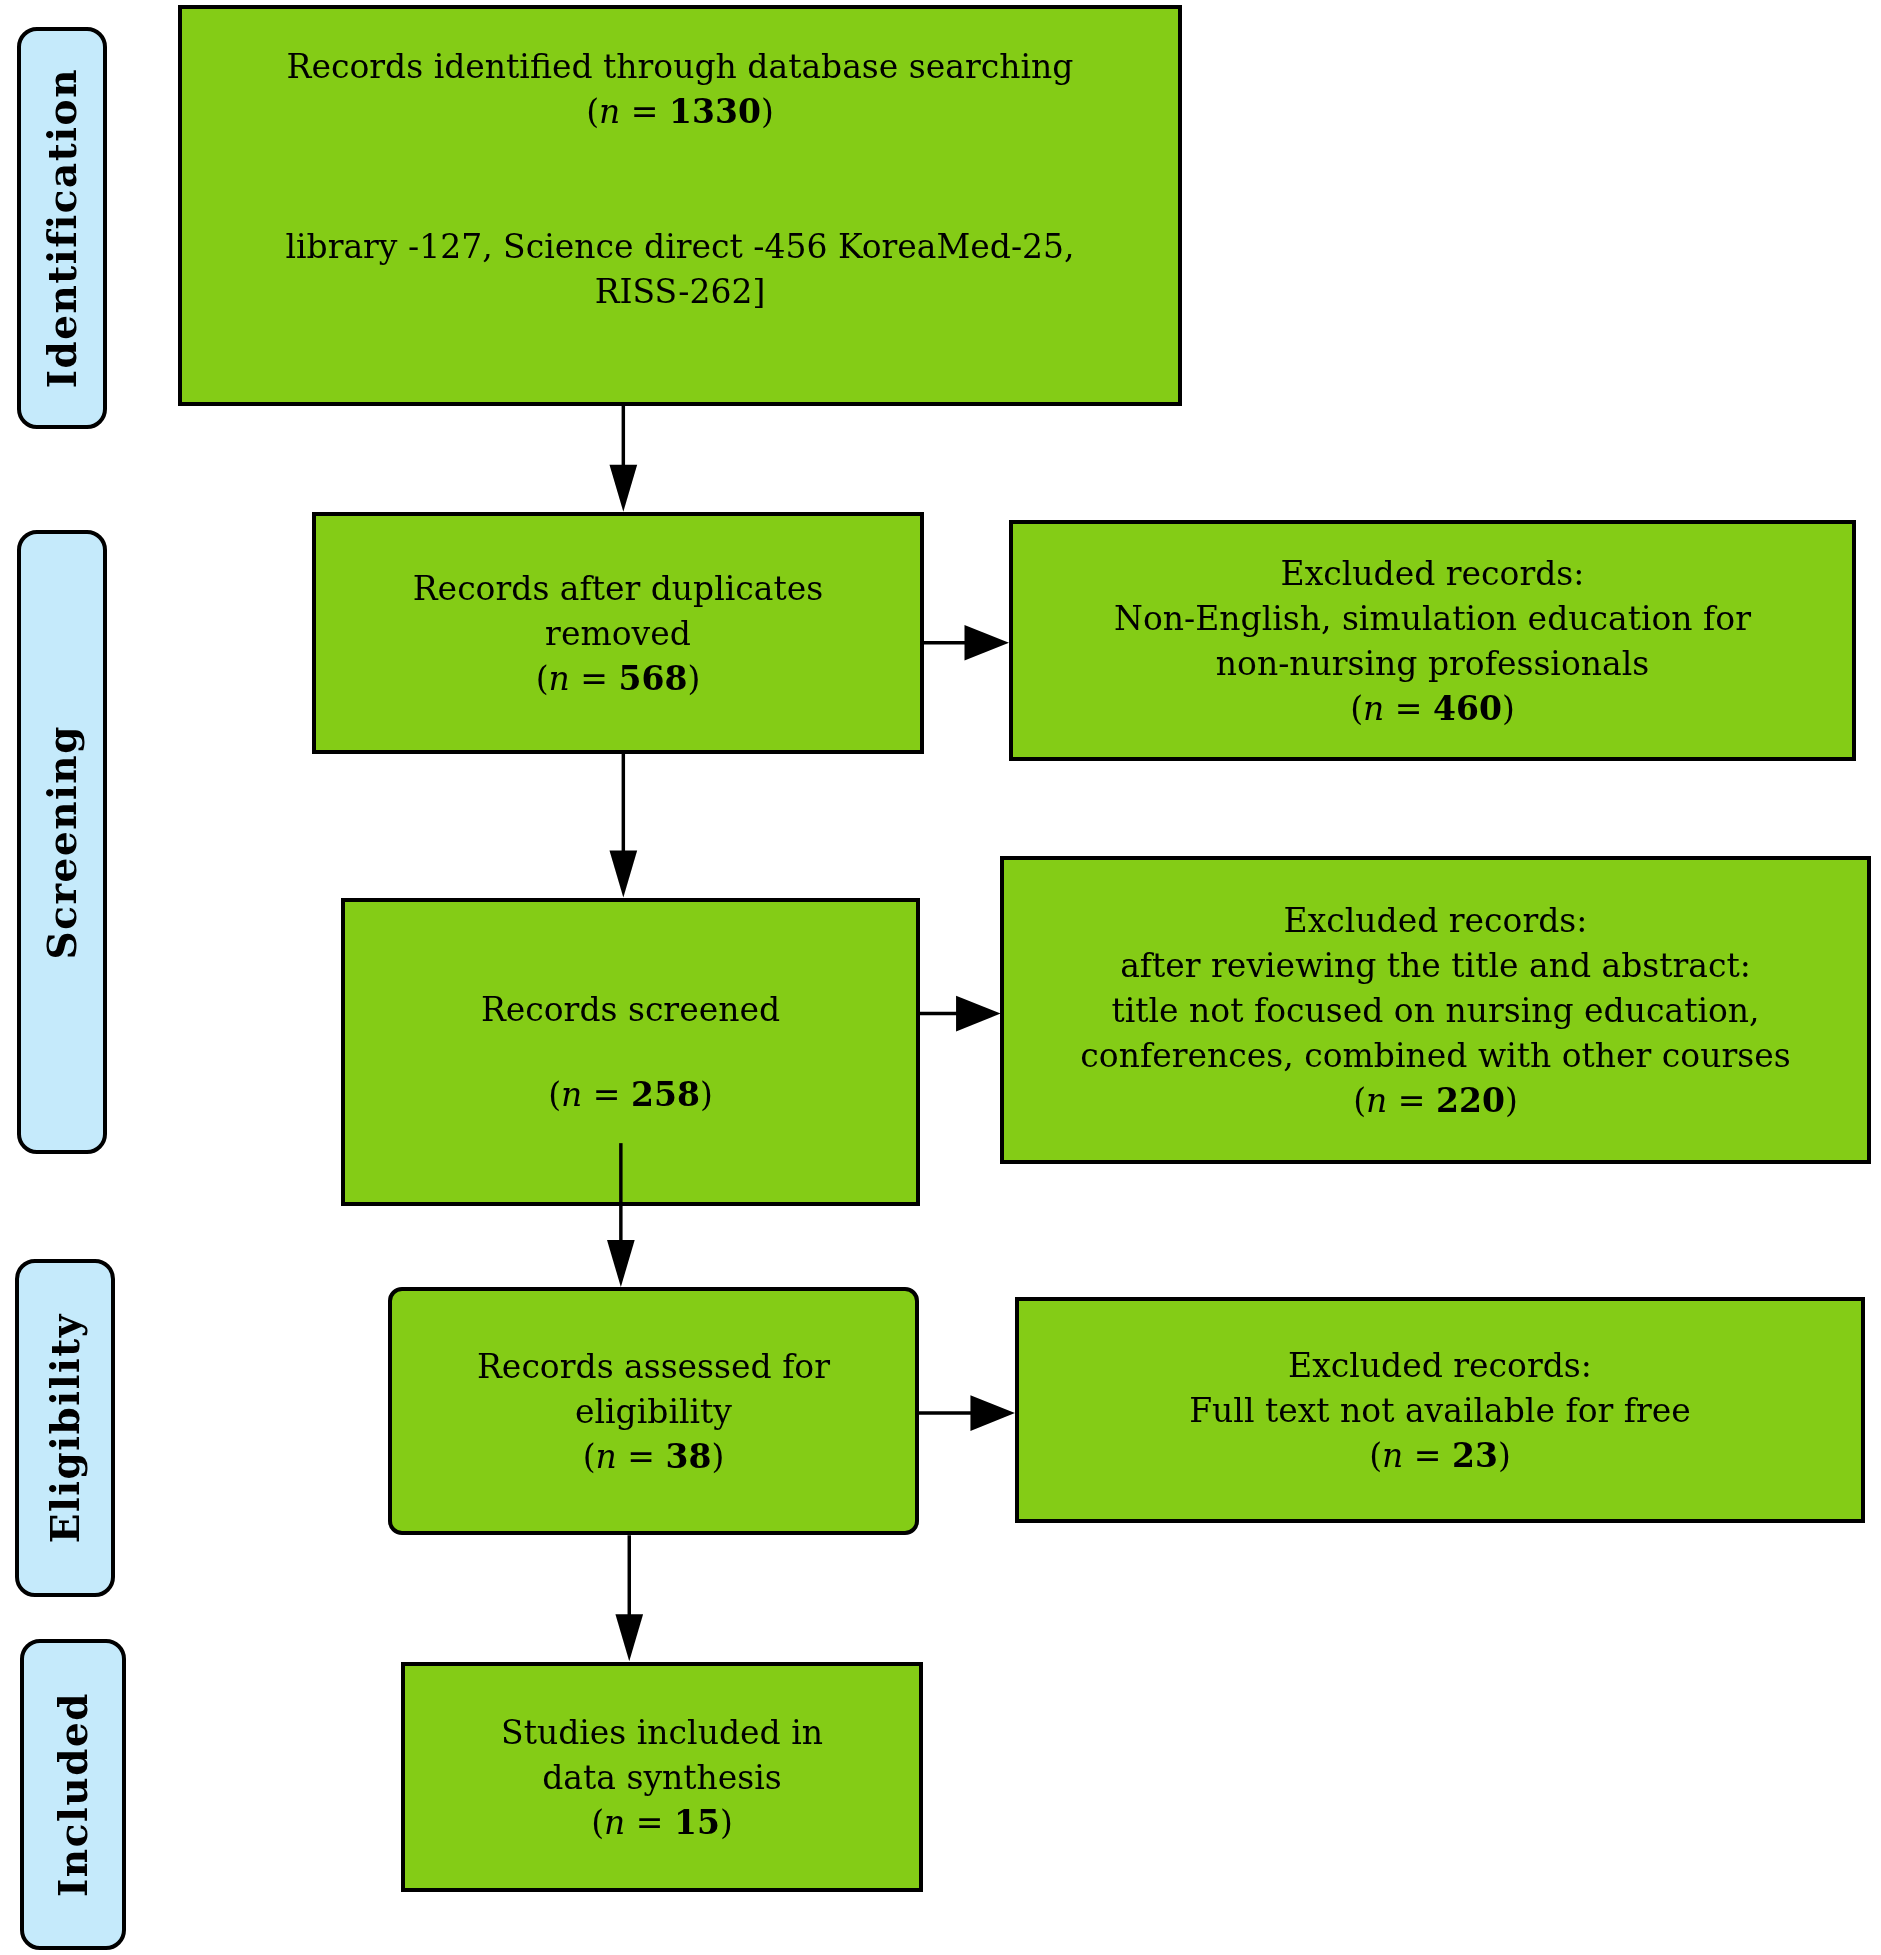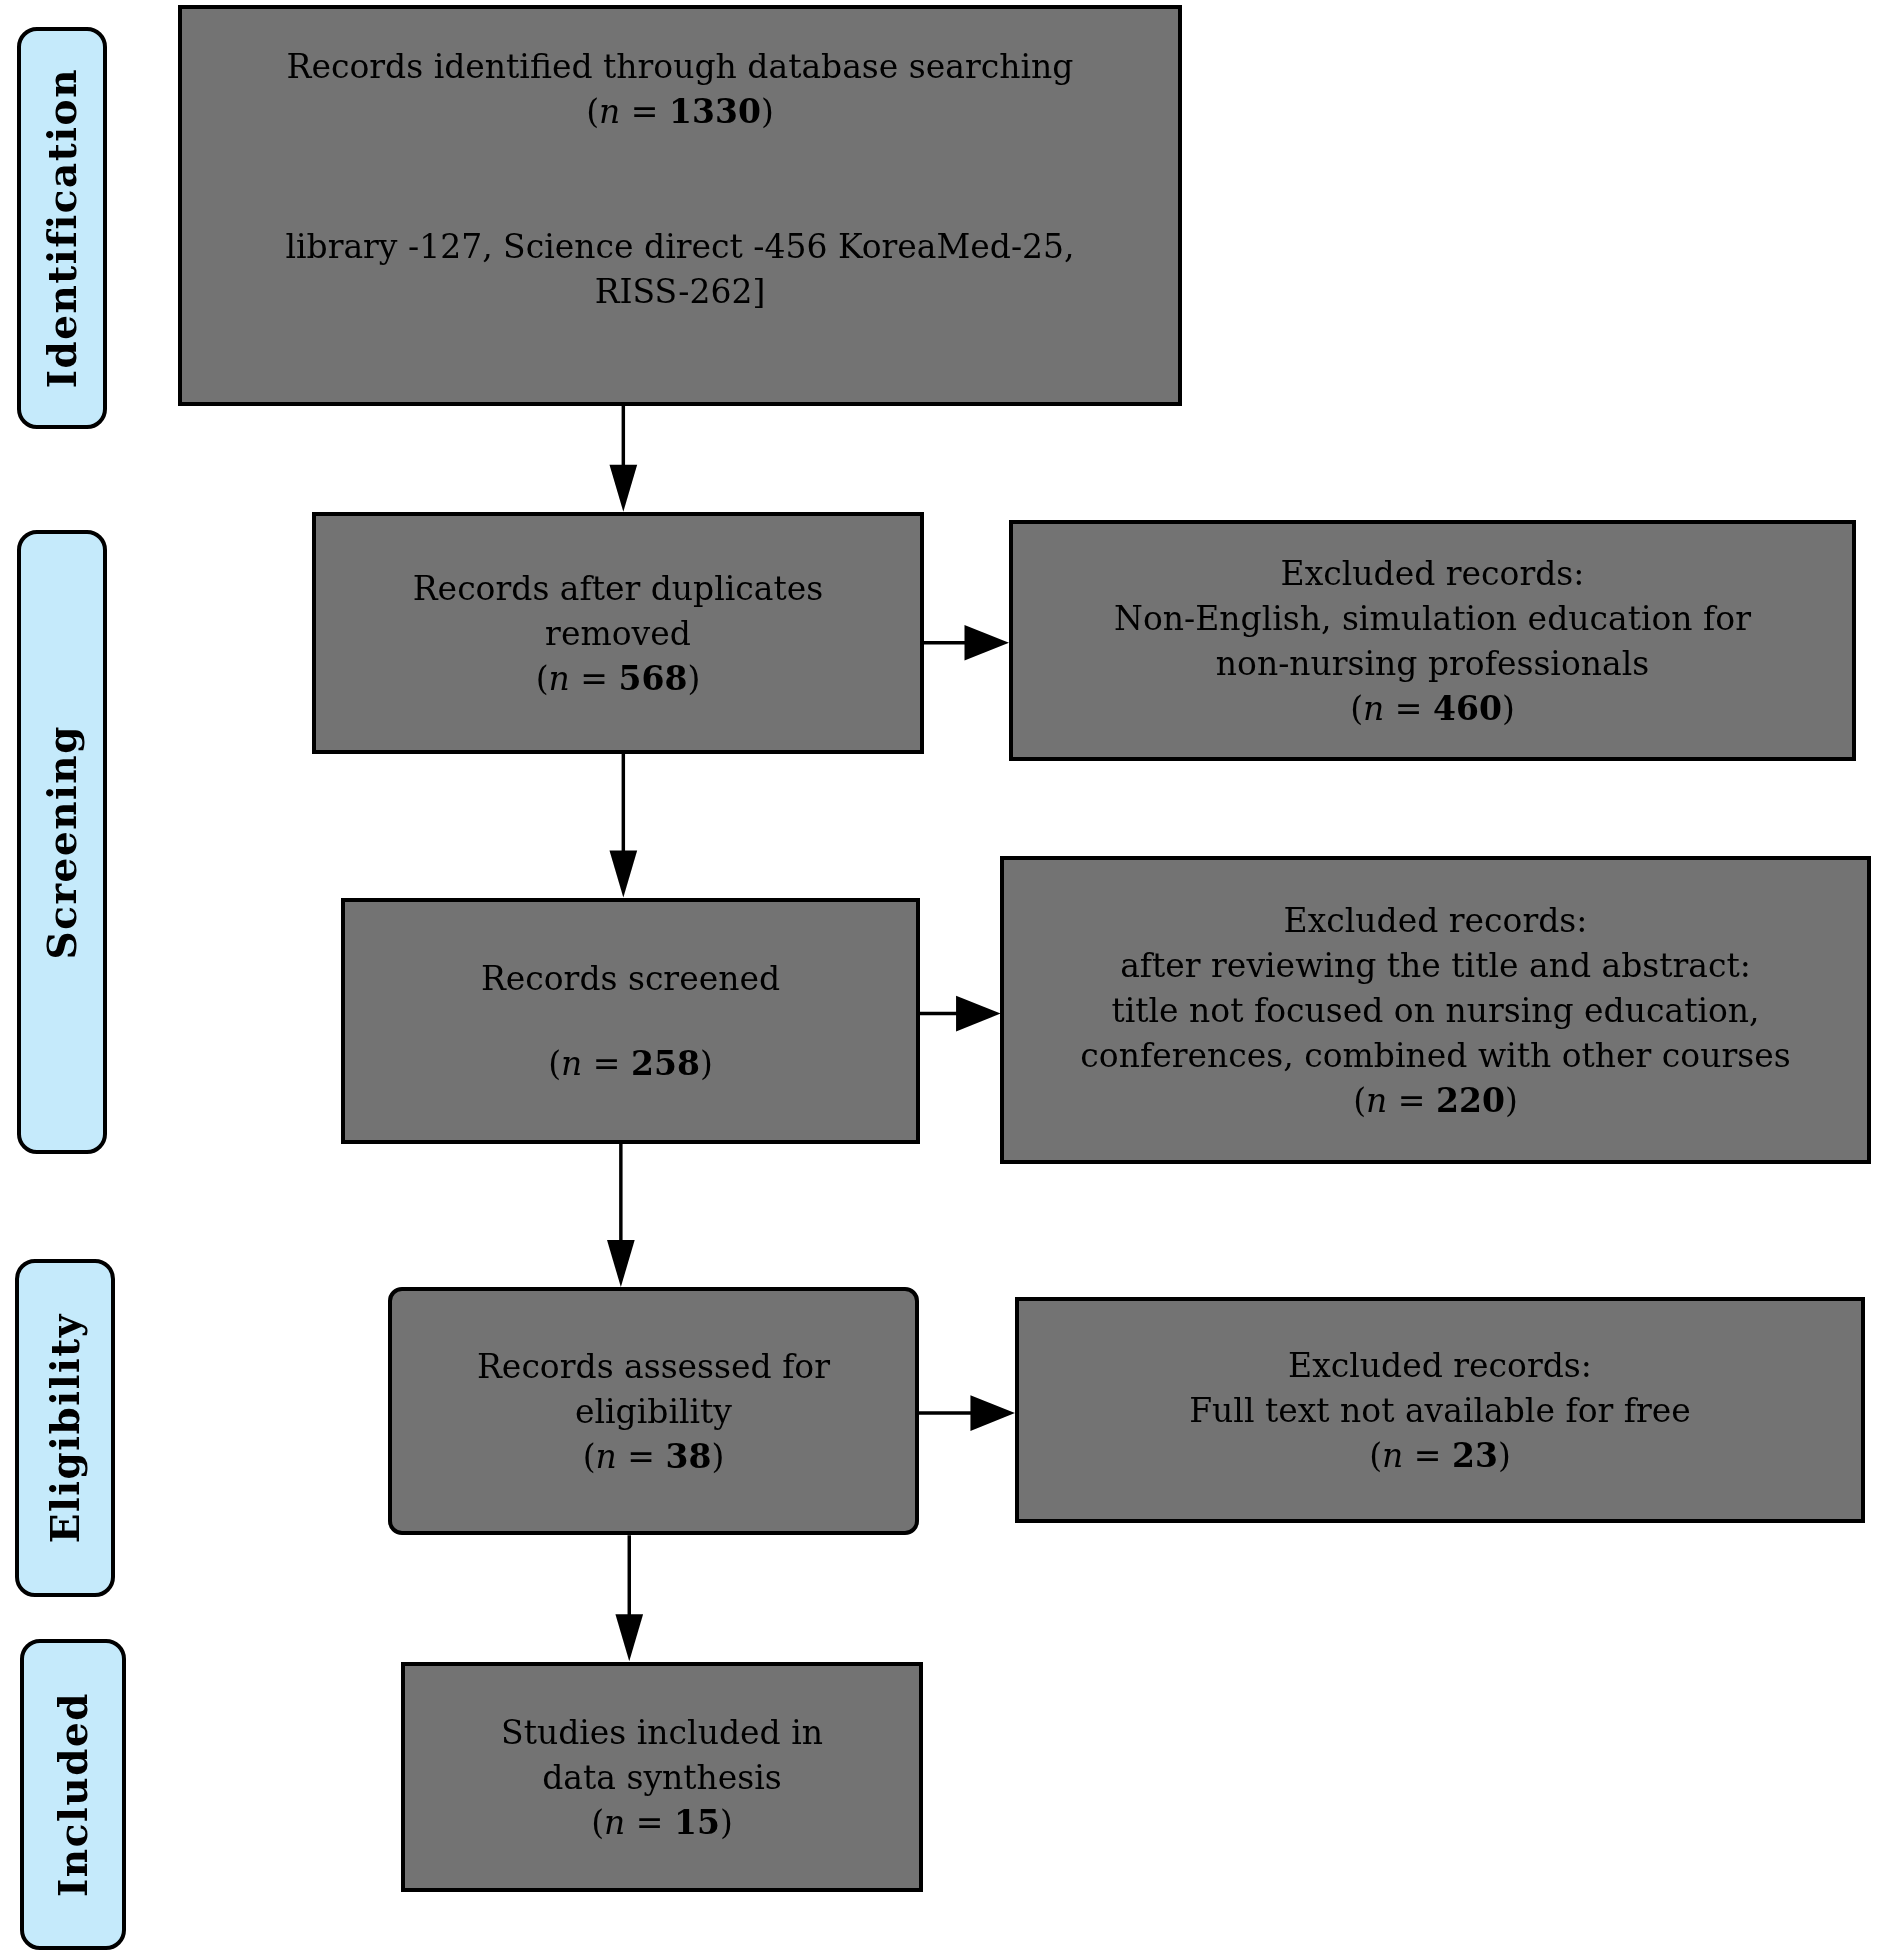--- a/index.html
+++ b/index.html
@@ -33,21 +33,21 @@
     transform: rotate(180deg);
     font-weight: bold;
     font-size: 39px;
     letter-spacing: 1.5px;
     white-space: nowrap;
   }
 
   
   .flow-box {
     position: absolute;
-    background: #737373;
+    background: #84cc16;
     border: 4.5px solid #000000;
     box-sizing: border-box;
     display: flex;
     flex-direction: column;
     justify-content: center;
     text-align: center;
     font-size: 33px;
     line-height: 45px;
   }
   .flow-box.top-align {
@@ -60,21 +60,21 @@
 
   
   #stage-identification { left: 17.3px;  top: 27px;   width: 90px;  height: 402px; }
   #stage-screening      { left: 17.3px;  top: 530px; width: 90px;  height: 624px; }
   #stage-eligibility    { left: 15px;  top: 1259px; width: 100px;  height: 338px; }
   #stage-included       { left: 20px;  top: 1639px; width: 106px;  height: 311px; }
 
   #box-identified       { left: 178px;  top: 5px;   width: 1004px; height: 401px; }
   #box-duplicates       { left: 312px;  top: 512px; width: 612px; height: 242px; }
   #box-excluded-1       { left: 1009px; top: 520px; width: 847px; height: 241px; }
-  #box-screened         { left: 341px;  top: 898px; width: 579px; height: 246px; gap: 40px; }
+  #box-screened         { left: 341px;  top: 898px; width: 579px; height: 308px; gap: 40px; }
   #box-excluded-2       { left: 1000px; top: 856px; width: 871px; height: 308px; }
   #box-assessed         { left: 388px;  top: 1287px; width: 531px; height: 248px; border-radius: 14px; }
   #box-excluded-3       { left: 1015px; top: 1297px; width: 850px; height: 226px; }
   #box-included         { left: 401px;  top: 1662px; width: 522px; height: 230px; }
 
   #connector-layer {
     position: absolute;
     left: 0; top: 0;
     width: 1882px;
     height: 1955px;

